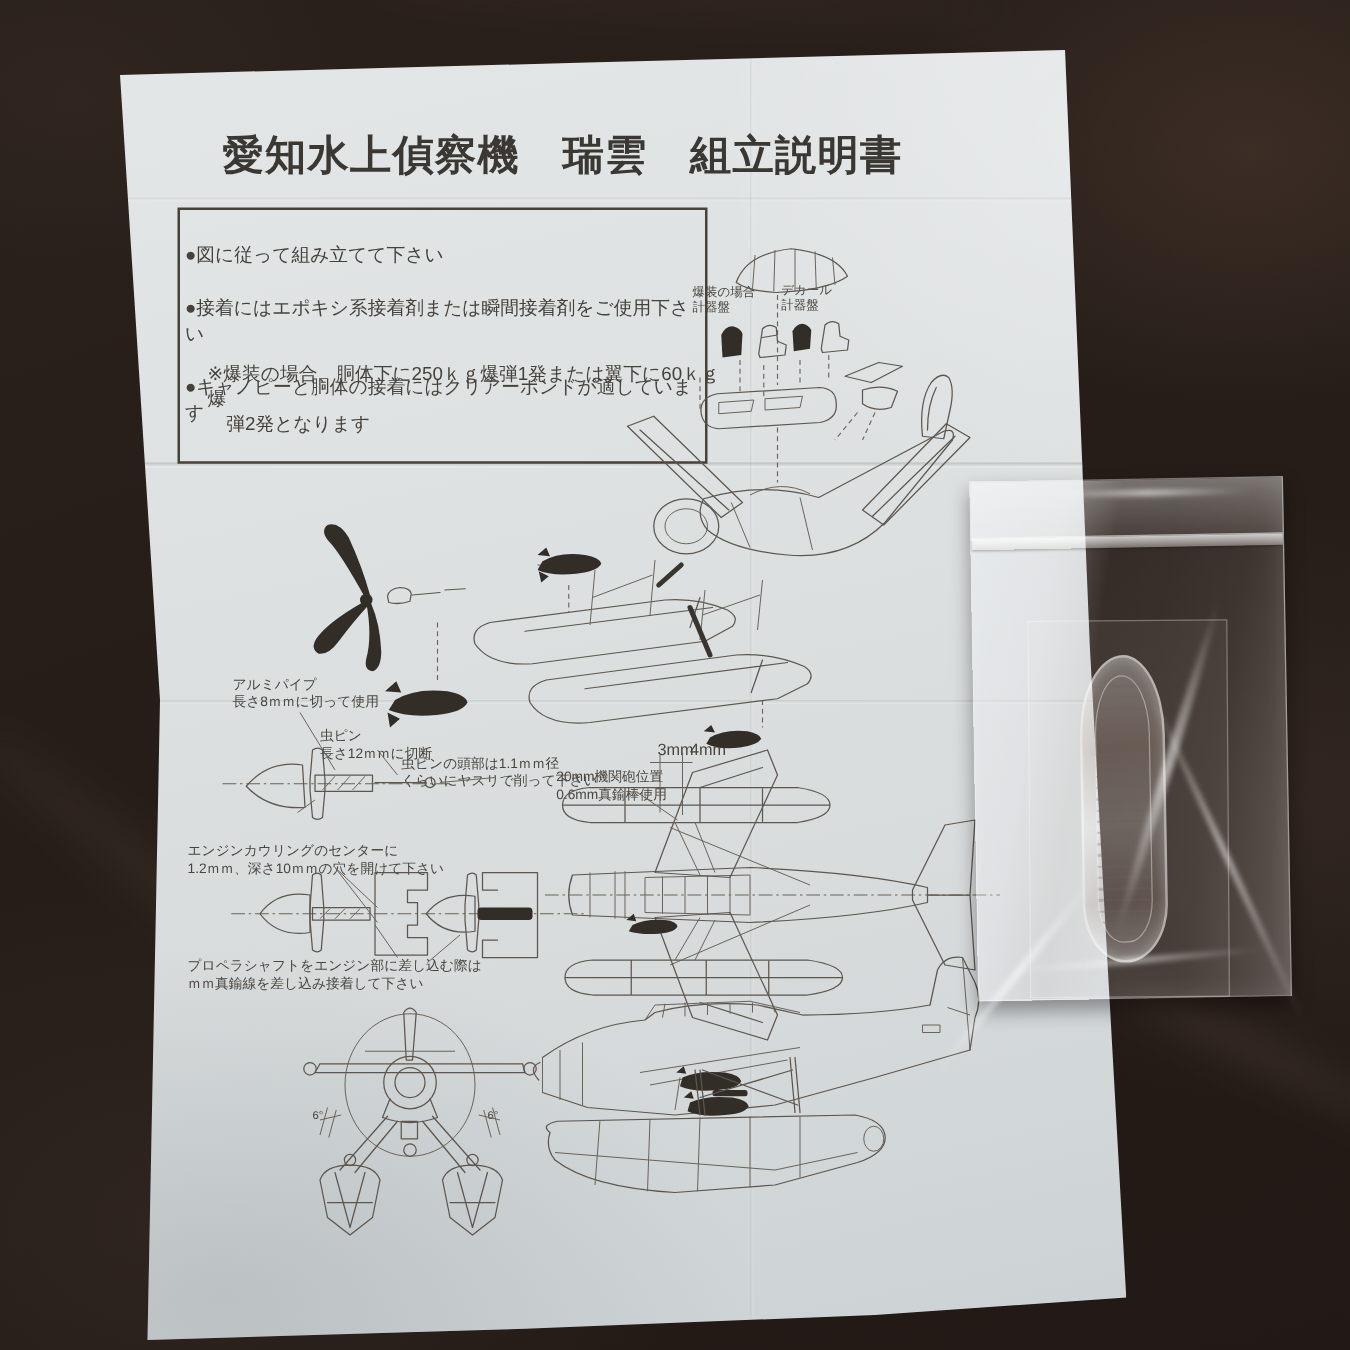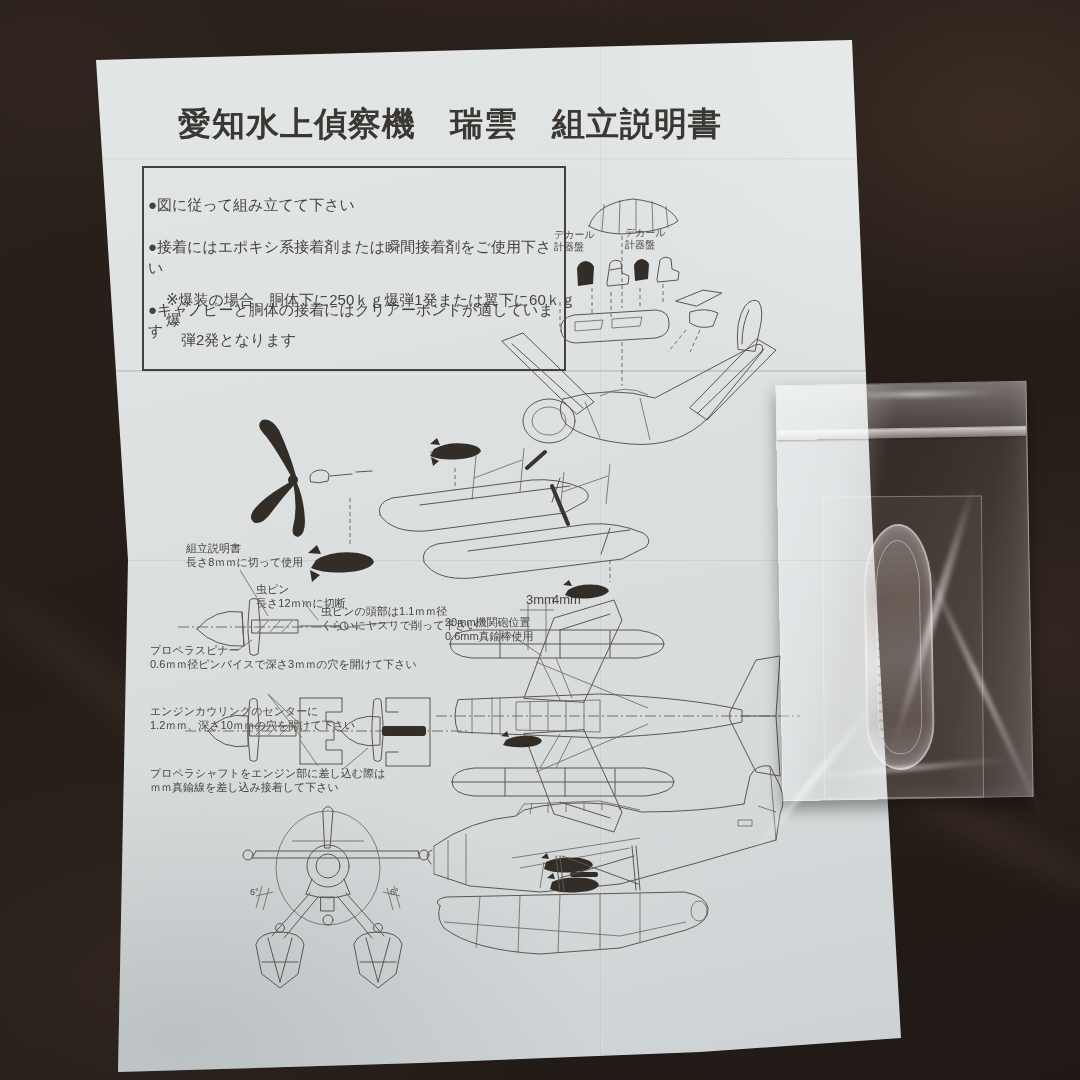--- a/index.html
+++ b/index.html
@@ -103,33 +103,31 @@
 
     <div class="txt" id="instructions">
       <div>●図に従って組み立てて下さい</div>
       <div>●接着にはエポキシ系接着剤または瞬間接着剤をご使用下さい</div>
       <div>●キャノピーと胴体の接着にはクリアーボンドが適しています</div>
     </div>
 
     <div class="txt" id="bombnote">※爆装の場合、胴体下に250ｋｇ爆弾1発または翼下に60ｋｇ爆
 　弾2発となります</div>
 
-    <div class="txt lbl" style="left:554px;top:229px;font-size:10px;line-height:12px">デカール
+    <div class="txt lbl" style="left:554px;top:229px;font-size:10px;line-height:12px">爆装の場合
 計器盤</div>
     <div class="txt lbl" style="left:625px;top:227px;font-size:10px;line-height:12px">デカール
 計器盤</div>
-    <div class="txt lbl" style="left:186px;top:542px">組立説明書
+    <div class="txt lbl" style="left:186px;top:542px">アルミパイプ
 長さ8ｍｍに切って使用</div>
     <div class="txt lbl" style="left:256px;top:583px">虫ピン
 長さ12ｍｍに切断</div>
     <div class="txt lbl" style="left:321px;top:605px">虫ピンの頭部は1.1ｍｍ径
 くらいにヤスリで削って下さい</div>
-    <div class="txt lbl" style="left:150px;top:644px">プロペラスピナー
-0.6ｍｍ径ピンバイスで深さ3ｍｍの穴を開けて下さい</div>
-    <div class="txt lbl" style="left:150px;top:705px">エンジンカウリングのセンターに
+    <div class="txt lbl" style="left:150px;top:675px">エンジンカウリングのセンターに
 1.2ｍｍ、深さ10ｍｍの穴を開けて下さい</div>
     <div class="txt lbl" style="left:150px;top:767px">プロペラシャフトをエンジン部に差し込む際は
 ｍｍ真鍮線を差し込み接着して下さい</div>
     <div class="txt lbl" style="left:445px;top:616px">20mm機関砲位置
 0.6mm真鍮棒使用</div>
     <div class="txt dim" style="left:526px;top:592px">3mm</div>
     <div class="txt dim" style="left:552px;top:592px">4mm</div>
     <div class="txt ang" style="left:250px;top:887px">6°</div>
     <div class="txt ang" style="left:390px;top:887px">6°</div>
 

